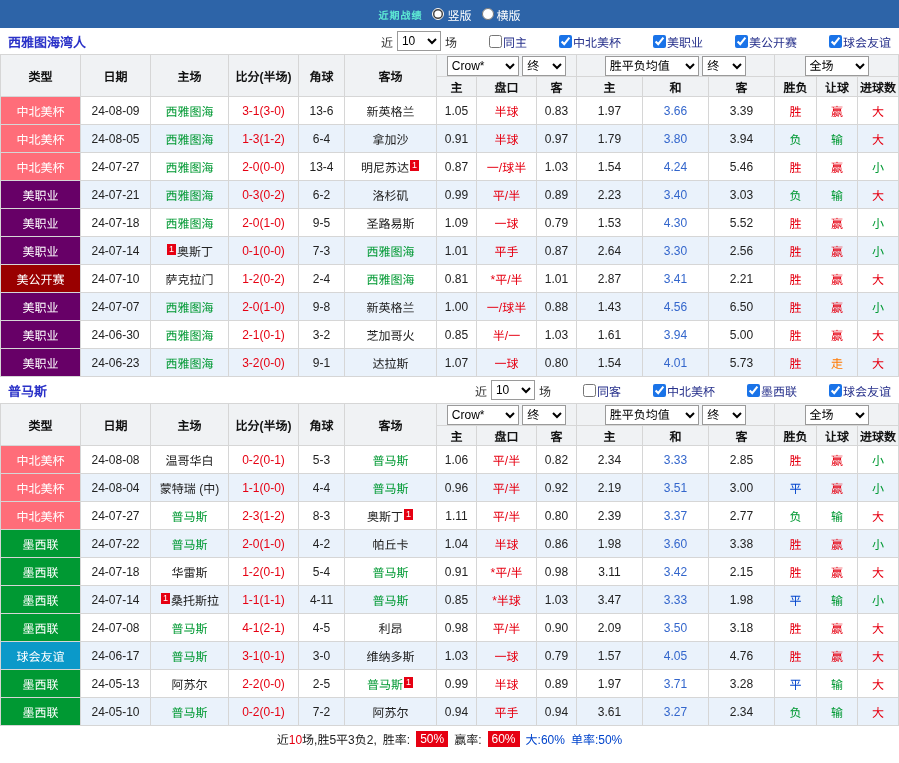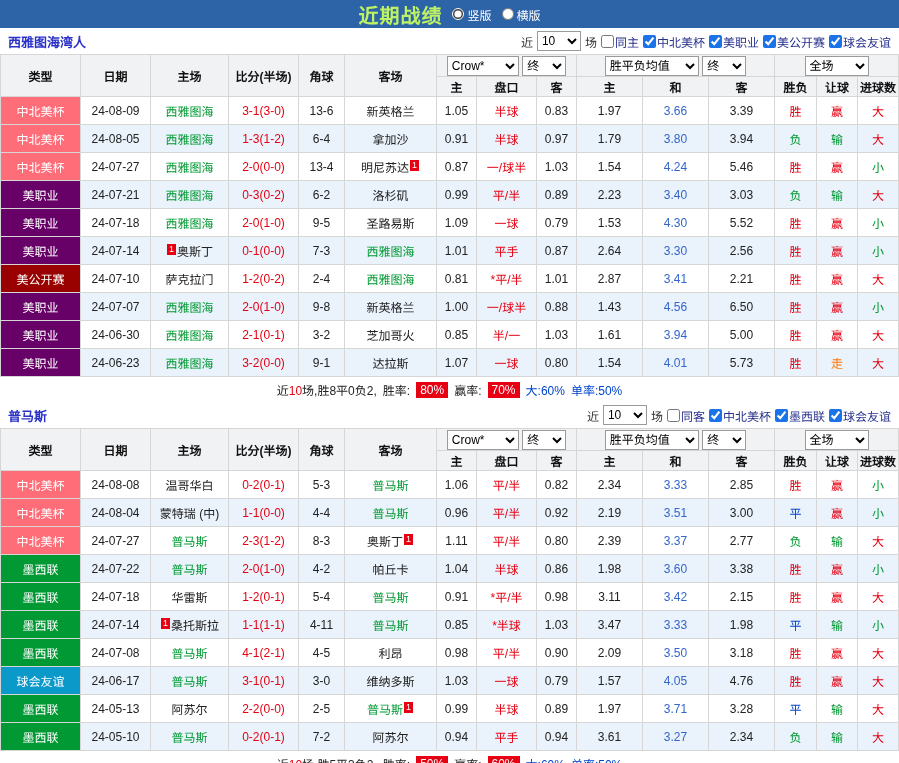--- a/index.html
+++ b/index.html
@@ -9,29 +9,29 @@
     font-family: "Liberation Sans", "DejaVu Sans", sans-serif;
     font-size: 12px; color: #222;
   }
   .page { width: 899px; height: 763px; overflow: hidden; }
 
   
   .topbar {
     height: 28px; background: #2d64a8; color: #fff;
     display: flex; align-items: center; justify-content: center; gap: 10px;
   }
-  .topbar-title { color: #bef264; font-weight: bold; font-size: 20px; letter-spacing: 1px; }
+  .topbar-title { color: #5eead4; font-weight: bold; font-size: 10px; letter-spacing: 1px; }
   .radio-opt { display: flex; align-items: center; gap: 3px; cursor: pointer; font-size: 12px; color:#fff; }
   .radio-opt input { accent-color: #ffffff; width: 12px; height: 12px; }
 
   
   .sec-head { display: flex; align-items: center; height: 26px; padding: 0 8px; background: #fff; }
   .team-name { color: #2b32c8; font-weight: bold; font-size: 13px; }
   .filterbar { margin-left: auto; display: flex; align-items: center; gap: 4px; color: #333; }
-  .filterbar .cb { display: flex; align-items: center; gap: 1px; color: #28328c; cursor: pointer; }
+  .filterbar .cb { display: flex; align-items: center; gap: 1px; color: #28328c; cursor: pointer; margin-left: 28px; }
   .filterbar input[type=checkbox] { accent-color: #1a73e8; width: 13px; height: 13px; }
   select {
     border: 1px solid #9a9a9a; background: #fff; font-size: 12px; height: 20px;
     font-family: "Liberation Sans", "DejaVu Sans", sans-serif;
   }
   .sel-count { width: 44px; }
   .sel-company { width: 72px; }
   .sel-final { width: 44px; }
   .sel-europe { width: 94px; }
   .sel-scope { width: 64px; }
@@ -331,29 +331,20 @@
             <td>1.54</td>
             <td class="draw-odds">4.01</td>
             <td>5.73</td>
             <td style="color:#e60012">胜</td>
             <td style="color:#ff7800">走</td>
             <td style="color:#e60012">大</td>
           </tr>
         </tbody>
     </table>
 
-    <div class="stats">
-      <span><span>近</span><span class="red-text">10</span><span>场,胜8平0负2,</span></span>
-      <span>胜率:</span>
-      <span class="pct-badge">80%</span>
-      <span>赢率:</span>
-      <span class="pct-badge">70%</span>
-      <span class="blue-text">大:60%</span>
-      <span class="blue-text">单率:50%</span>
-    </div>
   </section>
 
   <section class="team-section">
     <div class="sec-head">
       <span class="team-name">普马斯</span>
       <div class="filterbar">
         <span>近</span>
         <select class="sel-count"><option>10</option></select>
         <span>场</span>
         <label class="cb">

